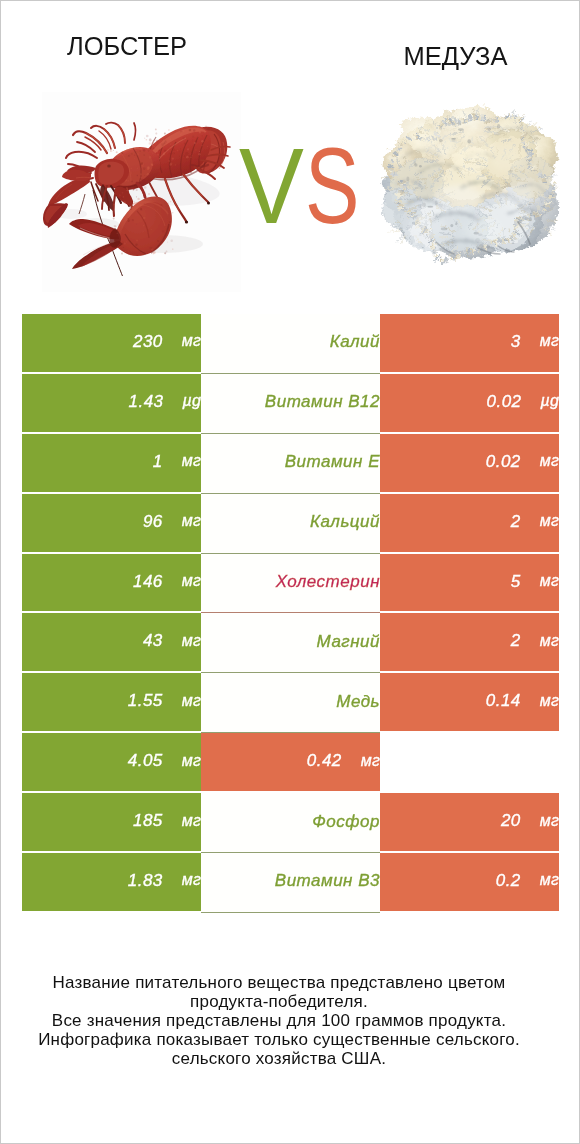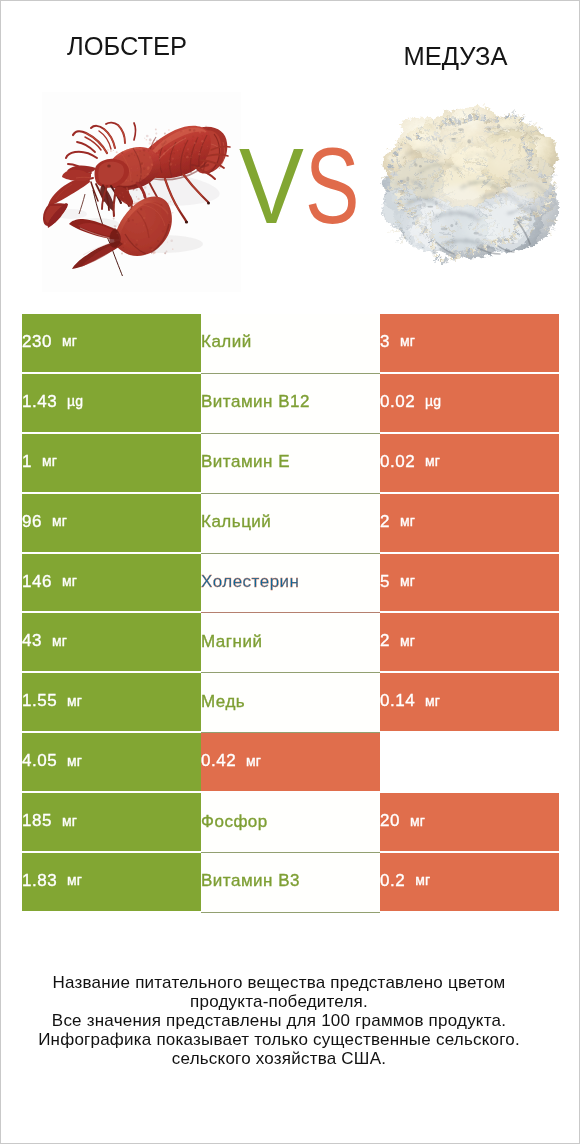--- a/index.html
+++ b/index.html
@@ -12,29 +12,29 @@
   .photos{position:absolute;top:0;left:0;width:580px;height:310px;}
   .ph{position:absolute;}
   .ph-panel{position:absolute;left:41px;top:91px;width:199px;height:200px;background:#fdfdfd;}
   .ph-l{left:40px;top:115px;}
   .ph-r{left:379px;top:99px;}
   .vs{position:absolute;left:229px;top:131px;font-size:108px;font-weight:400;line-height:1;letter-spacing:0px;white-space:nowrap;margin-left:9px;}
   .vs .v{color:#82A632;display:inline-block;transform:scaleX(0.90);transform-origin:left center;}
   .vs .s{color:#E06B4B;display:inline-block;transform:scaleX(0.755) translateX(-8px);transform-origin:left center;}
   .table{position:absolute;left:21px;top:313px;width:537px;}
   .row{display:flex;height:59.9px;}
-  .cell{display:flex;align-items:center;justify-content:flex-start;font-size:17px;font-weight:400;letter-spacing:0.5px;line-height:1;padding-bottom:3px;box-sizing:border-box;}
+  .cell{display:flex;align-items:center;justify-content:flex-end;font-size:17px;font-weight:400;letter-spacing:0.5px;line-height:1;padding-bottom:3px;box-sizing:border-box;font-style:italic;}
   .c-l{width:179px;background:#82A633;color:#ffffff;border-bottom:2px solid #fff;-webkit-text-stroke:0.35px #ffffff;}
   .c-m{width:179px;background:#fffffd;border-bottom:1.3px solid #92a071;}
   .c-m.win-r{border-bottom-color:#b5806f;}
   .c-r{width:179px;background:#E06E4C;color:#ffffff;border-bottom:2px solid #fff;-webkit-text-stroke:0.35px #ffffff;}
-  .unit{font-size:14px;margin-left:10px;letter-spacing:0.15px;}
+  .unit{font-size:16px;margin-left:19px;letter-spacing:0.15px;}
   .footer{position:absolute;left:0;top:973px;width:556px;text-align:center;font-size:17px;letter-spacing:0.22px;color:#111111;line-height:18.95px;}
   .win-l{color:#7E9F34;-webkit-text-stroke:0.35px #7E9F34;}
-  .win-r{color:#0369a1;-webkit-text-stroke:0.35px #CF6B4C;}
+  .win-r{color:#be185d;-webkit-text-stroke:0.35px #CF6B4C;}
 </style>
 </head>
 <body>
 
 <div class="page">
   <div class="hdr">
     <div class="hdr-title" id="t-left">ЛОБСТЕР</div>
     <div class="hdr-title" id="t-right">МЕДУЗА</div>
   </div>
   <div class="photos">

